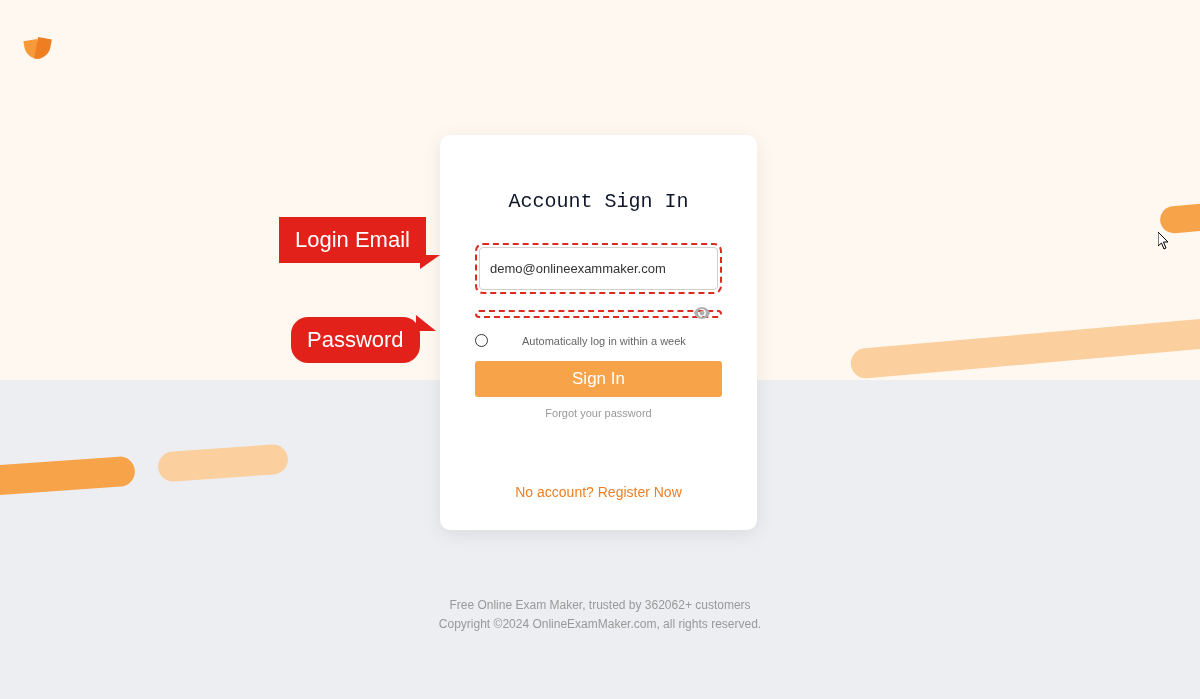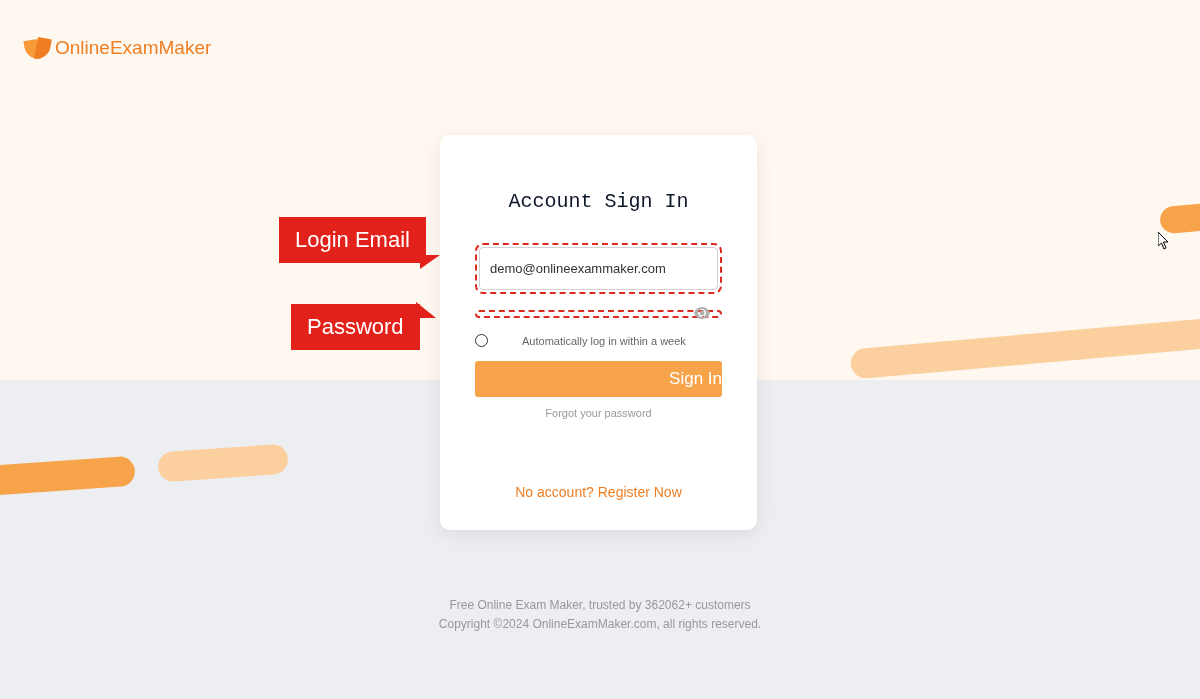--- a/index.html
+++ b/index.html
@@ -201,21 +201,20 @@
     }
     .signin-btn {
       width: 100%;
       height: 36px;
       background: #f7a349;
       color: #fff;
       border: none;
       border-radius: 3px;
       font-size: 17px;
       cursor: pointer;
-      text-align: right;
     }
     .forgot-link {
       font-size: 11px;
       color: #999;
       margin-top: 10px;
       display: block;
       text-decoration: none;
       text-align: center;
     }
     .register-link {
@@ -234,21 +233,22 @@
       font-size: 22px;
       padding: 10px 16px;
       z-index: 4;
     }
     .callout-email {
       left: 279px;
       top: 217px;
     }
     .callout-password {
       left: 291px;
-      top: 304px;
+      top: 317px;
+      border-radius: 17px;
     }
     .callout-triangle {
       position: absolute;
       width: 0;
       height: 0;
     }
     .callout-email .callout-triangle {
       right: -14px;
       top: 38px;
       border-left: 20px solid #e3211b;
@@ -287,21 +287,20 @@
 <div class="bg-diagonal"></div>
 <div class="bg-bottom"></div>
 
 <div class="pill-orange-left1"></div>
 <div class="pill-orange-left2"></div>
 <div class="pill-orange-right1"></div>
 <div class="pill-orange-right2"></div>
 
 <div class="logo">
   <div class="logo-icon"></div>
-  <span class="logo-text">OnlineExamMaker</span>
 </div>
 
 <div class="card">
   <div class="card-title">Account Sign In</div>
 
   <div class="input-wrap input-dashed">
     <input type="text" class="form-input" value="demo@onlineexammaker.com" style="">
   </div>
 
   <div class="input-wrap input-dashed password-wrap">

